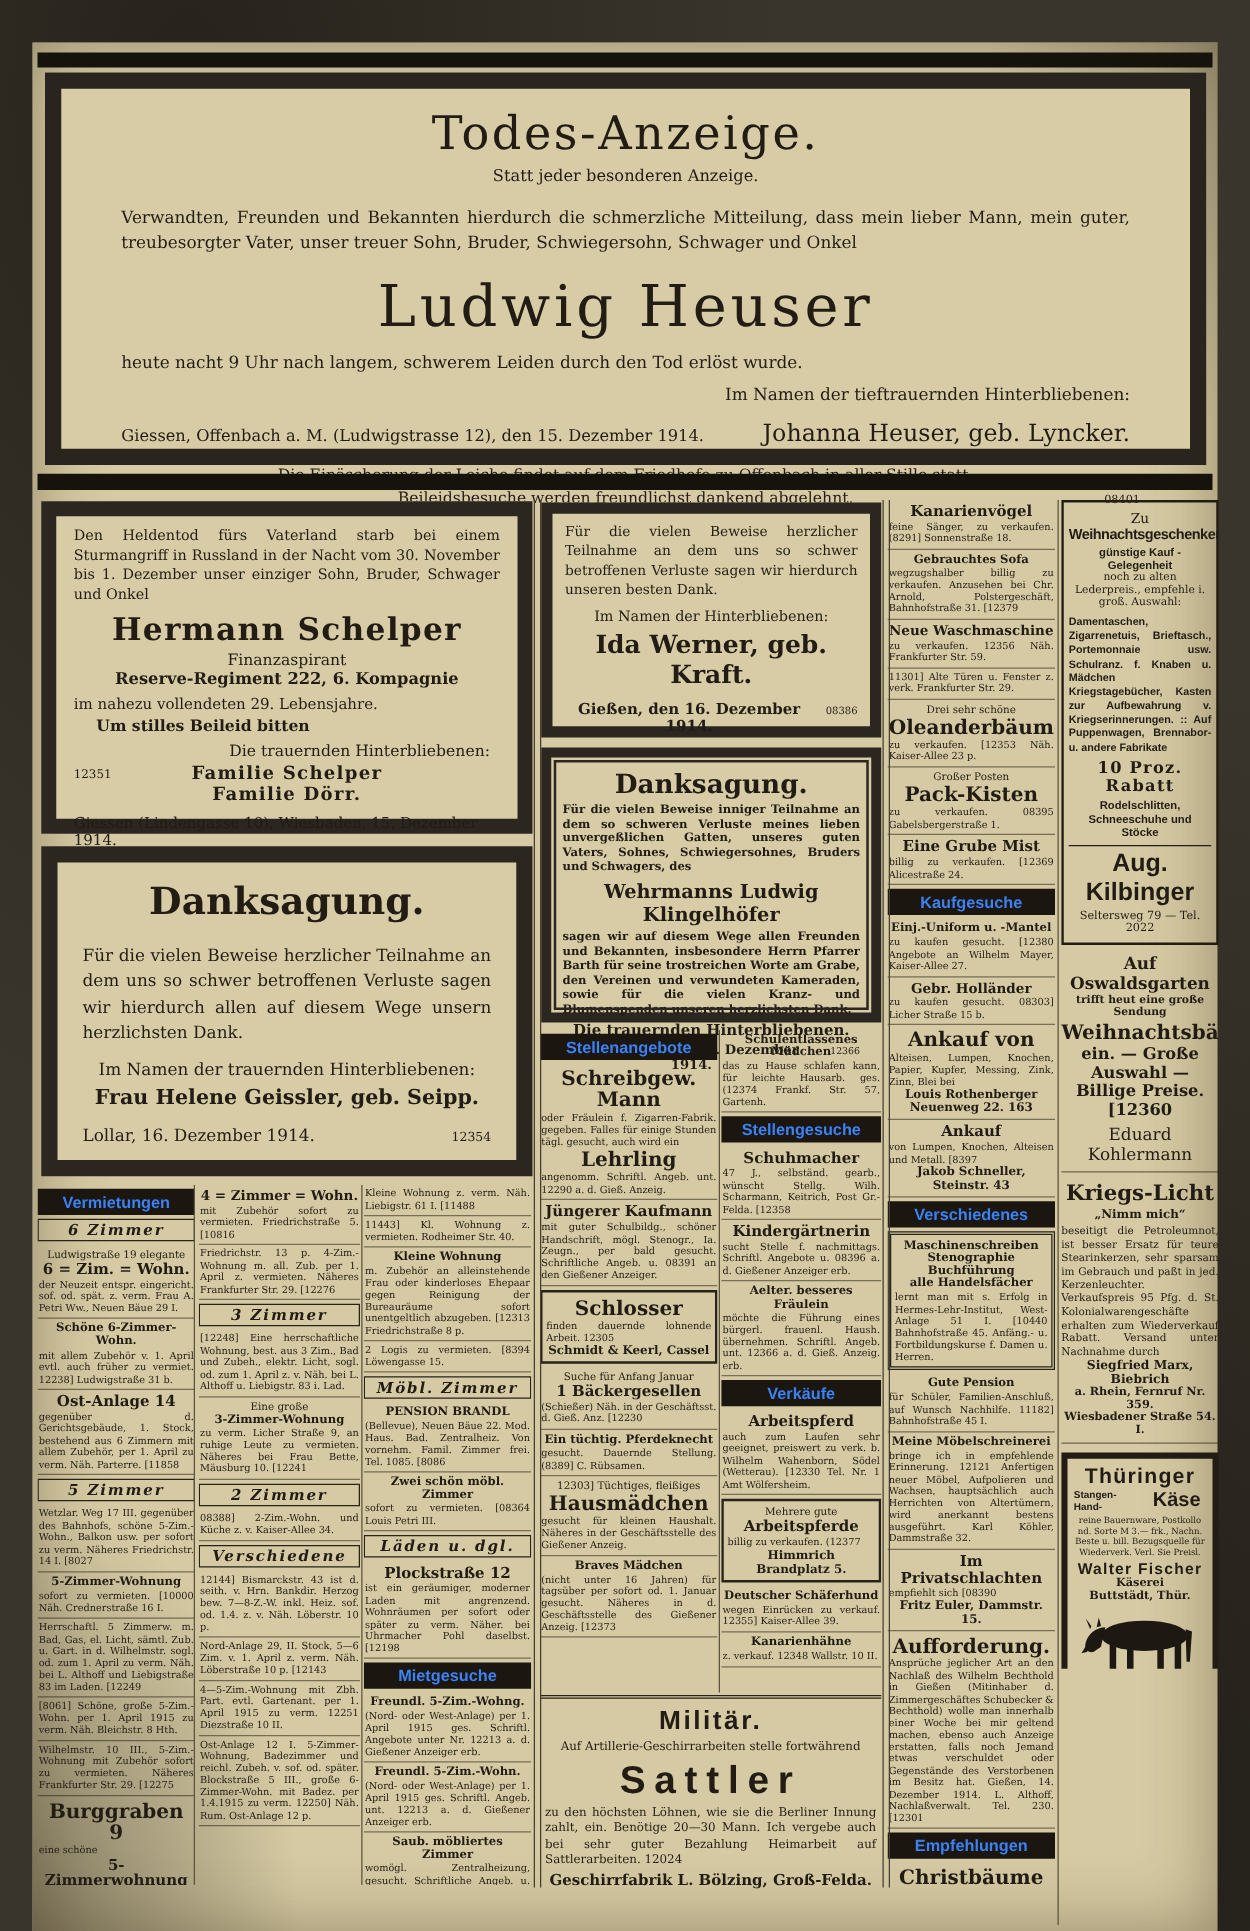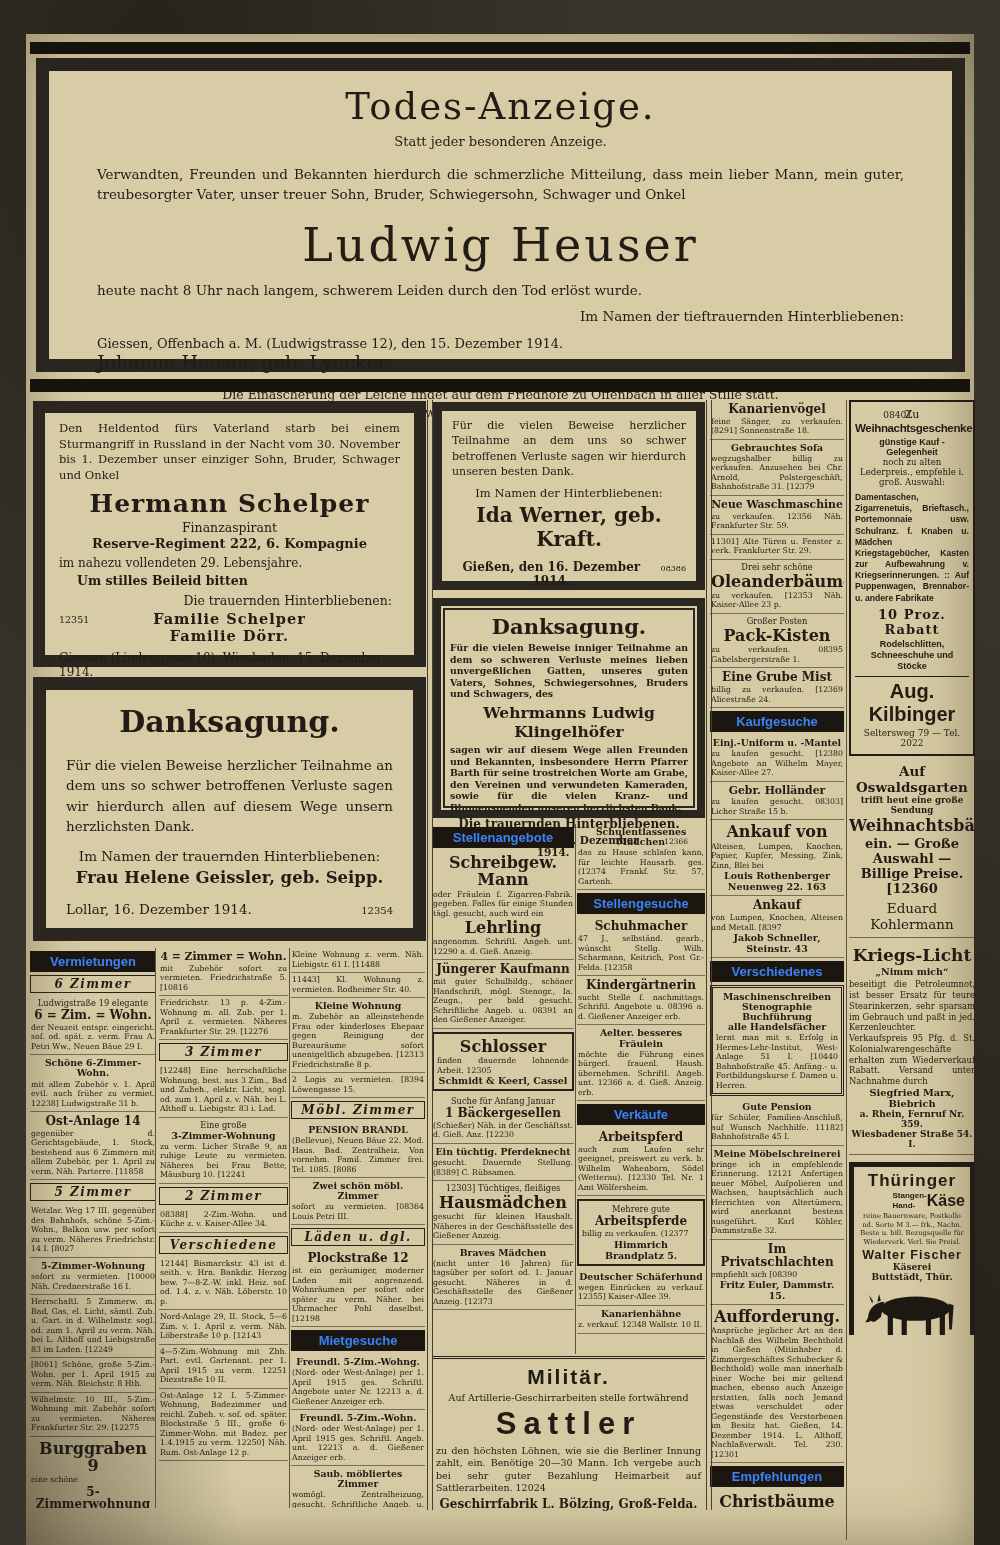--- a/index.html
+++ b/index.html
@@ -25,21 +25,21 @@
   .nbox{position:absolute;background:#d7cca6;box-sizing:border-box;}
 
   
   .todes{border:13px solid #29241d;padding:8px 40px;text-align:center;}
   .t-title{font-size:37px;letter-spacing:2px;margin-top:6px;}
   .t-sub{font-size:13px;margin-top:6px;}
   .t-intro{font-size:13.5px;text-align:justify;margin:16px 8px 0;line-height:1.45;}
   .t-name{font-size:46px;letter-spacing:3px;margin:14px 0 10px;}
   .t-body{font-size:13.5px;text-align:left;margin:4px 8px 0;}
   .t-right{font-size:13.5px;text-align:right;margin:10px 8px 0;}
-  .t-row{display:flex;justify-content:space-between;align-items:baseline;margin:12px 8px 0;flex-direction:column;}
+  .t-row{display:flex;justify-content:space-between;align-items:baseline;margin:12px 8px 0;}
   .t-place{font-size:13px;}
   .t-sig{font-size:19px;}
   .t-foot{font-size:12.5px;margin-top:14px;}
   .t-foot2{display:flex;justify-content:center;position:relative;margin-top:3px;}
   .t-foot2 .t-foot{margin-top:0;}
   .t-num{position:absolute;right:0;bottom:0;font-size:9px;}
 
   
   .schelper{border:12px solid #2b2620;padding:8px 14px;text-align:center;}
   .s-intro{font-size:11.5px;text-align:justify;line-height:1.35;}
@@ -128,21 +128,21 @@
 
   .krg{text-align:center;border-bottom:1px solid rgba(40,34,22,.6);padding-bottom:5px;}
   .kr-title{font-size:17px;font-weight:bold;}
   .kr-sub{font-size:9.5px;font-weight:bold;margin:1px 0 2px;}
   .kr-body{font-size:8.4px;text-align:justify;line-height:1.28;}
   .kr-name{font-size:9.8px;font-weight:bold;}
   .kr-line{font-size:9px;font-weight:bold;}
 
   .kaese{border:5px solid #221c14;padding:4px 3px;text-align:center;}
   .ks-t1{font-family:"Liberation Sans",sans-serif;font-weight:bold;font-size:17px;letter-spacing:1px;}
-  .ks-row{display:flex;justify-content:flex-end;align-items:center;padding:0 2px;}
+  .ks-row{display:flex;justify-content:flex-start;align-items:center;padding:0 2px;gap:29px;}
   .ks-small{font-family:"Liberation Sans",sans-serif;font-weight:bold;font-size:8px;text-align:left;line-height:1.2;}
   .ks-kase{font-family:"Liberation Sans",sans-serif;font-weight:bold;font-size:16px;}
   .ks-body{font-size:6.8px;line-height:1.25;margin-top:2px;}
   .ks-name{font-family:"Liberation Sans",sans-serif;font-weight:bold;font-size:12.5px;letter-spacing:1px;margin-top:2px;}
   .ks-l1{font-size:9px;font-weight:bold;}
   .ks-cow{display:block;margin:2px auto 0;}
 
   .tap{border:2.5px solid #221c14;padding:5px 4px;}
   .tp-title{font-size:29px;font-weight:bold;font-style:italic;text-align:center;transform:skewX(-6deg);letter-spacing:1px;}
   .tp-rolle{text-align:right;font-size:10.5px;margin-top:2px;padding-right:8px;}
@@ -165,21 +165,21 @@
 
 <div class="paper">
 
   <div class="hbar" style="left:4px;top:8px;width:940px;height:12px;"></div>
 
   <div class="nbox todes" style="left:10px;top:24px;width:929px;height:314px;">
     <div class="t-title">Todes-Anzeige.</div>
     <div class="t-sub">Statt jeder besonderen Anzeige.</div>
     <div class="t-intro">Verwandten, Freunden und Bekannten hierdurch die schmerzliche Mitteilung, dass mein lieber Mann, mein guter, treubesorgter Vater, unser treuer Sohn, Bruder, Schwiegersohn, Schwager und Onkel</div>
     <div class="t-name">Ludwig Heuser</div>
-    <div class="t-body">heute nacht 8 Uhr nach langem, schwerem Leiden durch den Tod erlöst wurde.</div>
+    <div class="t-body">heute nacht 9 Uhr nach langem, schwerem Leiden durch den Tod erlöst wurde.</div>
     <div class="t-right">Im Namen der tieftrauernden Hinterbliebenen:</div>
     <div class="t-row">
       <div class="t-place">Giessen, Offenbach a. M. (Ludwigstrasse 12), den 15. Dezember 1914.</div>
       <div class="t-sig">Johanna Heuser, geb. Lyncker.</div>
     </div>
     <div class="t-foot">Die Einäscherung der Leiche findet auf dem Friedhofe zu Offenbach in aller Stille statt.</div>
     <div class="t-foot2">
       <span class="t-foot">Beileidsbesuche werden freundlichst dankend abgelehnt.</span>
       <span class="t-num">08401</span>
     </div>

